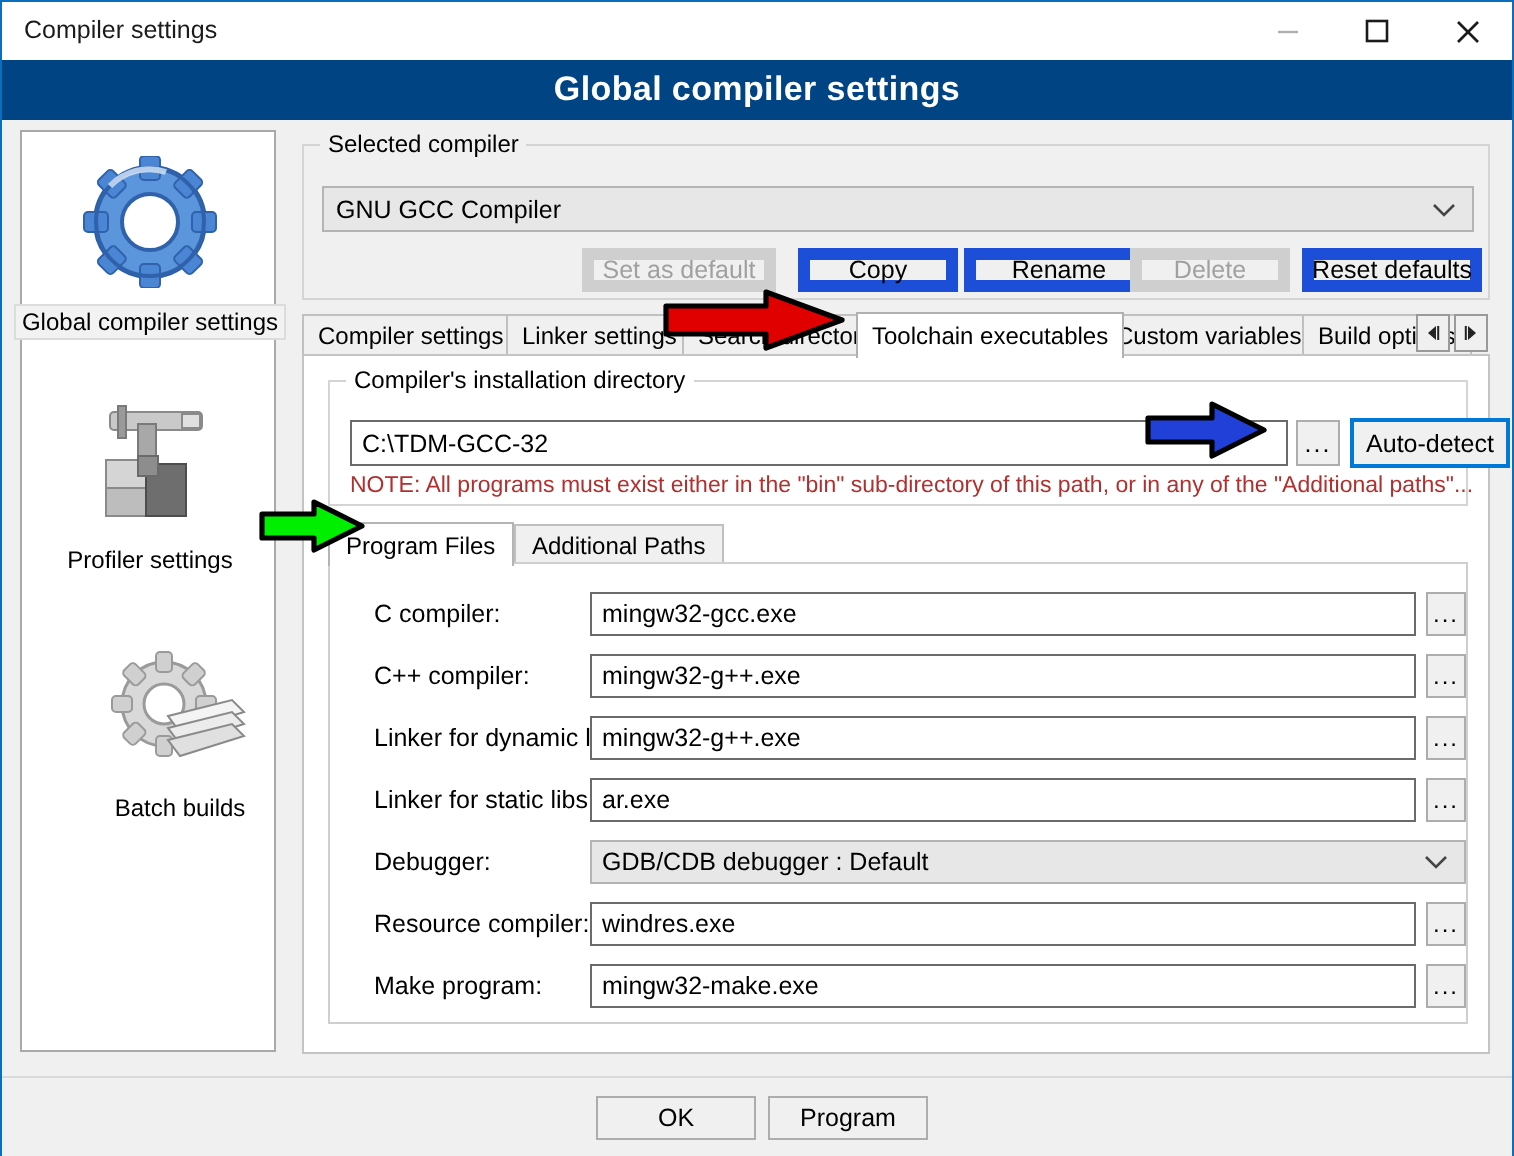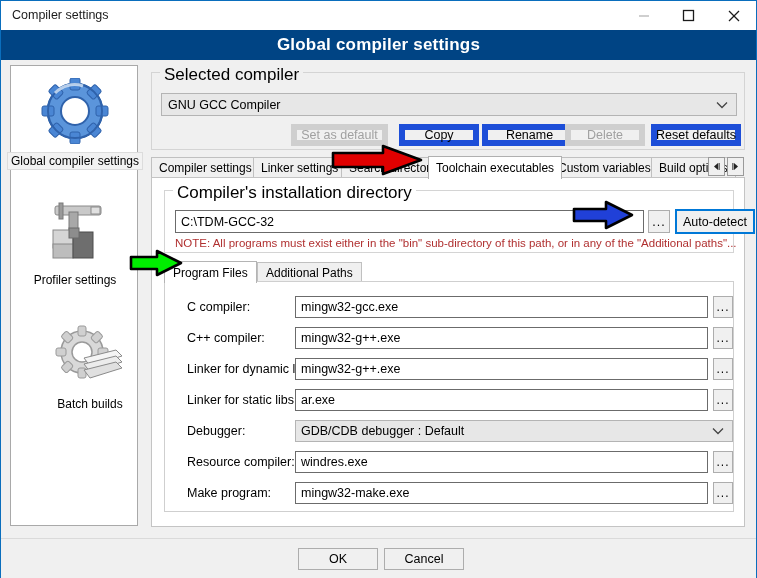--- a/index.html
+++ b/index.html
@@ -73,21 +73,21 @@
   .right{
     position:absolute;left:146px;top:0px;width:601px;height:472px;
   }
   
   .group{
     position:absolute;border:1px solid #d4d4d4;box-sizing:border-box;
     background:#f0f0f0;
   }
   .group-title{
     position:absolute;top:-8px;left:8px;background:#f0f0f0;
-    padding:0 4px;font-size:17px;color:#000;white-space:nowrap;
+    padding:0 4px;font-size:12px;color:#000;white-space:nowrap;
   }
   #grp-selected{left:4px;top:12px;width:594px;height:78px;}
   
   .combo{
     position:absolute;background:#e7e7e7;border:1px solid #b4b4b4;
     box-sizing:border-box;display:flex;align-items:center;
     font-size:12.5px;color:#000;padding-left:6px;
   }
   .combo .arrow{
     position:absolute;right:8px;top:50%;transform:translateY(-50%);
@@ -425,21 +425,21 @@
             <div class="fdots">...</div>
           </div>
 
         </div>
       </div>
     </div>
   </div>
 
   <div class="bottom">
     <div class="bbtn" id="btn-ok">OK</div>
-    <div class="bbtn" id="btn-cancel">Cancel</div>
+    <div class="bbtn" id="btn-cancel">Program</div>
   </div>
 
   <div class="arrow-anno" id="anno-red">
     <svg width="92" height="32" viewBox="0 0 92 32">
       <polygon points="2,9 52,9 52,2 90,16 52,30 52,23 2,23" fill="#e00000" stroke="#000000" stroke-width="2.6" stroke-linejoin="round"></polygon>
     </svg>
   </div>
 
   <div class="arrow-anno" id="anno-blue">
     <svg width="62" height="30" viewBox="0 0 62 30">

